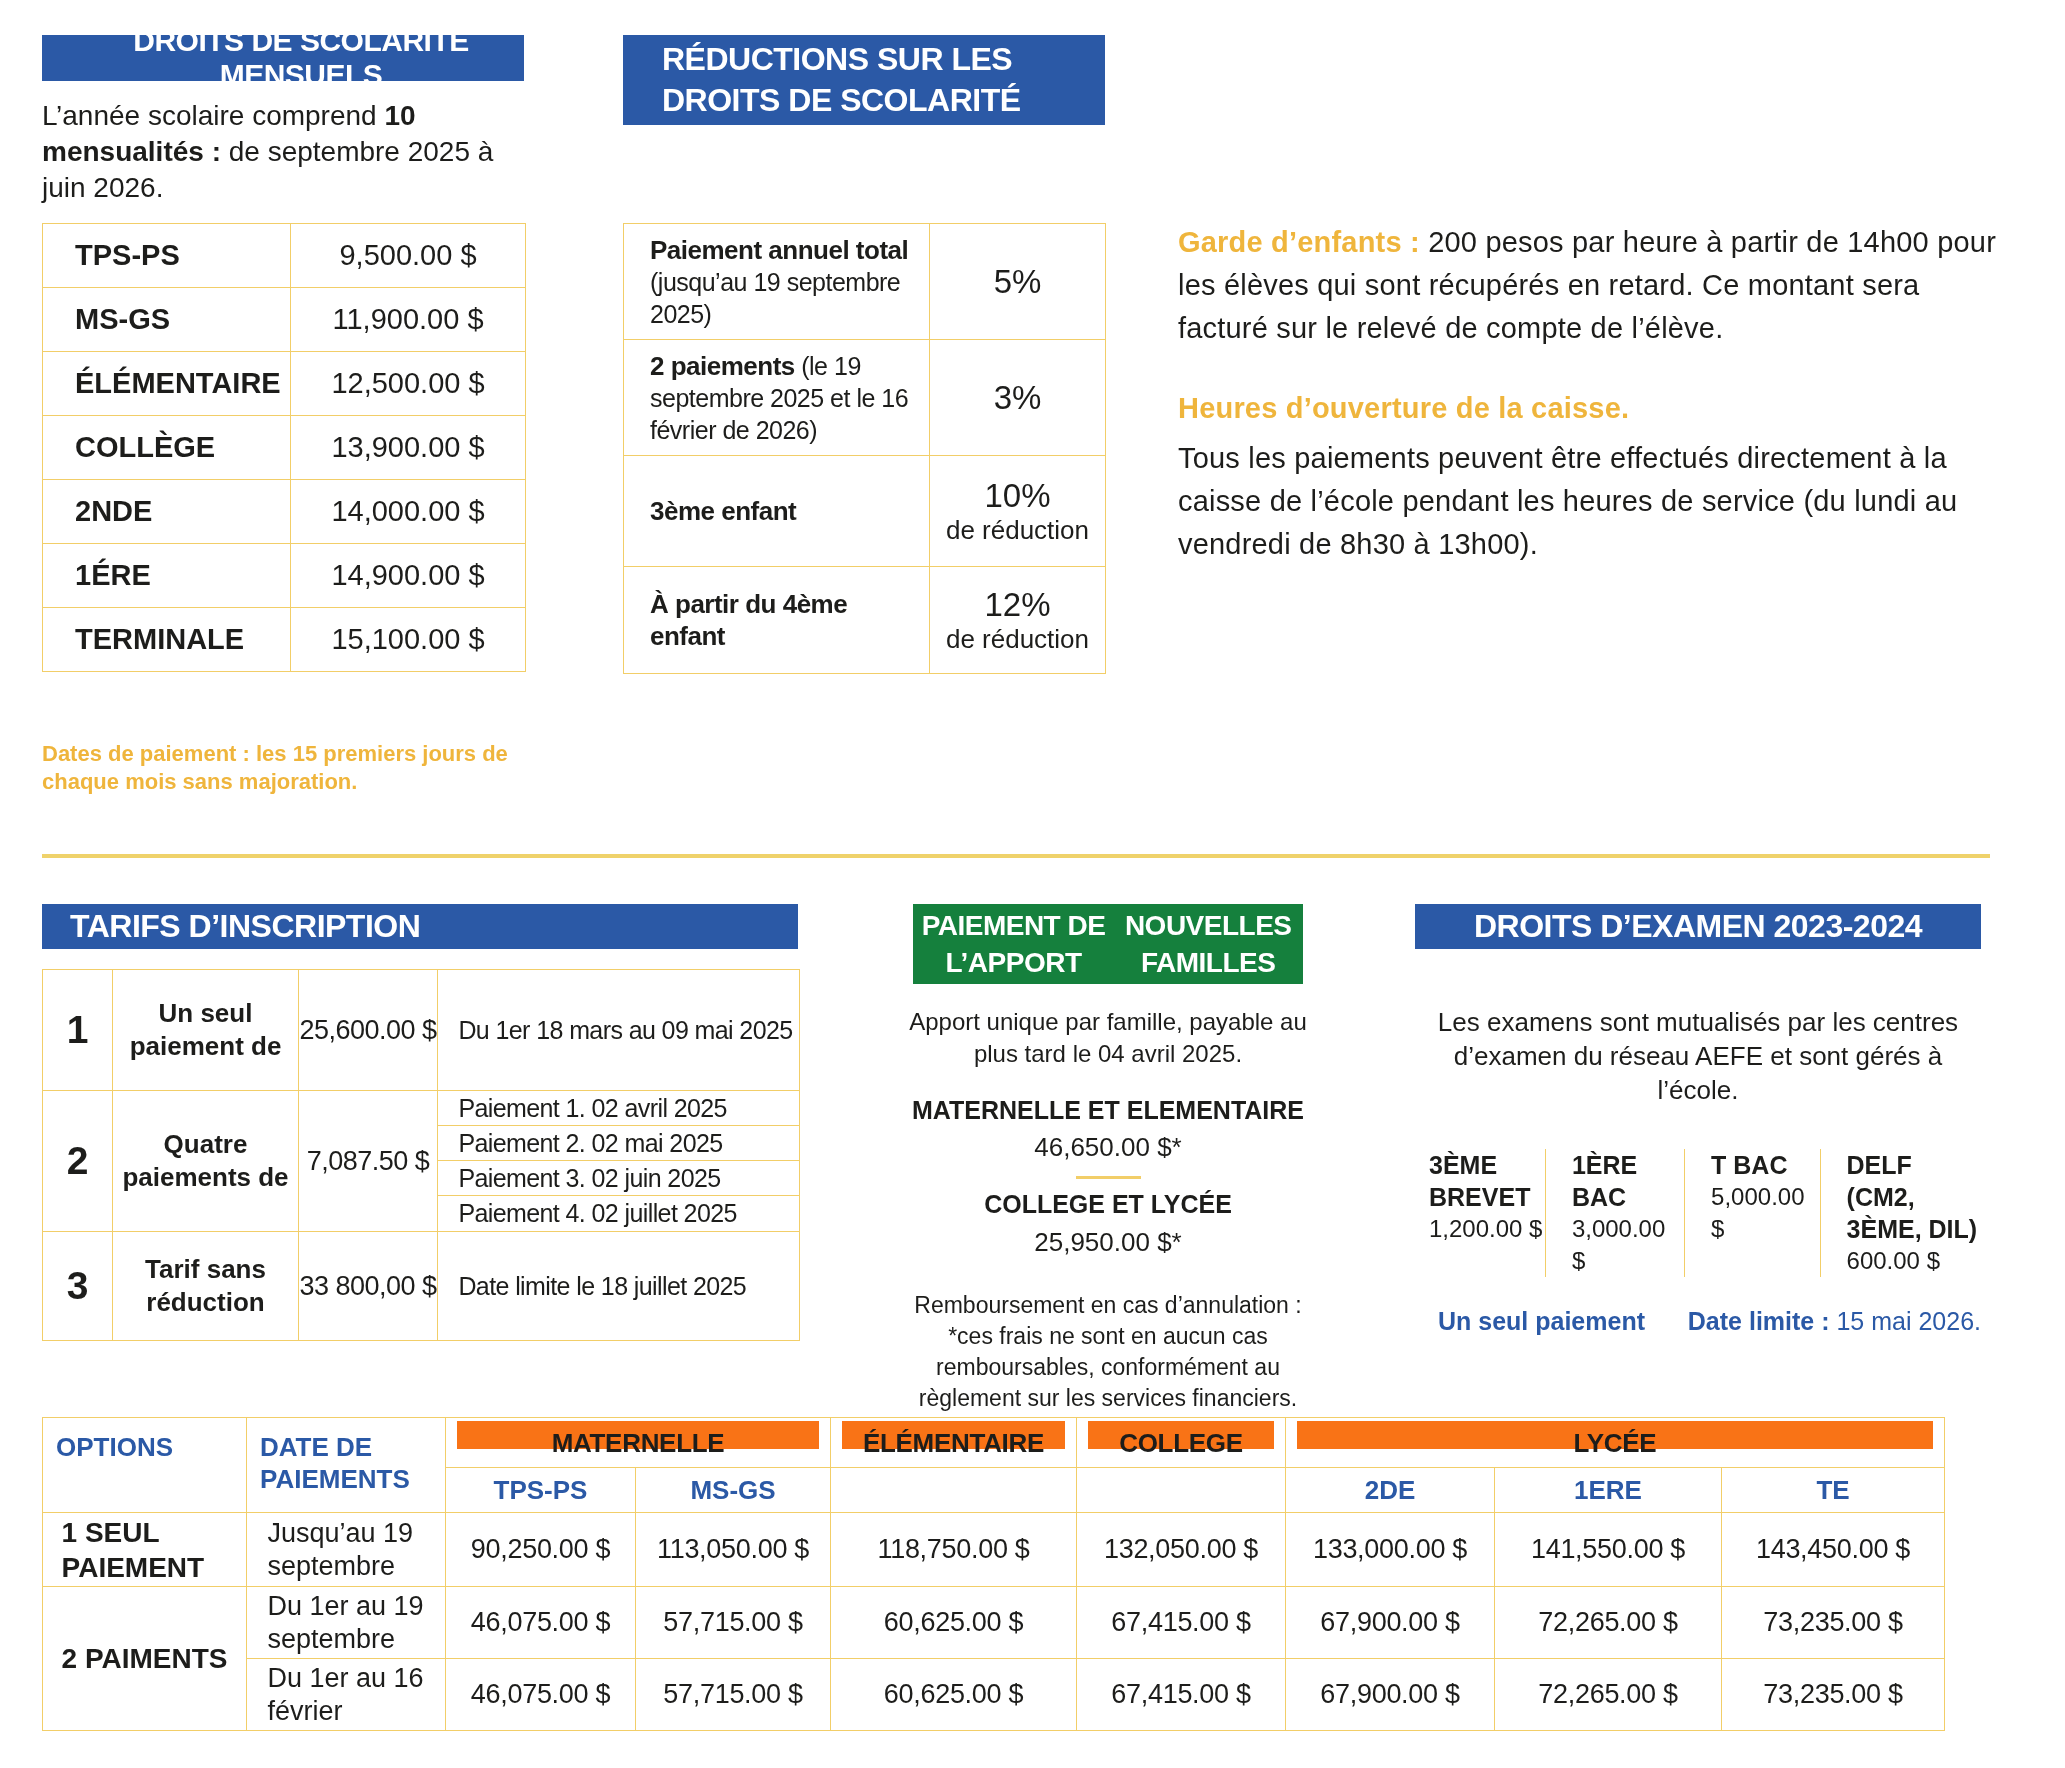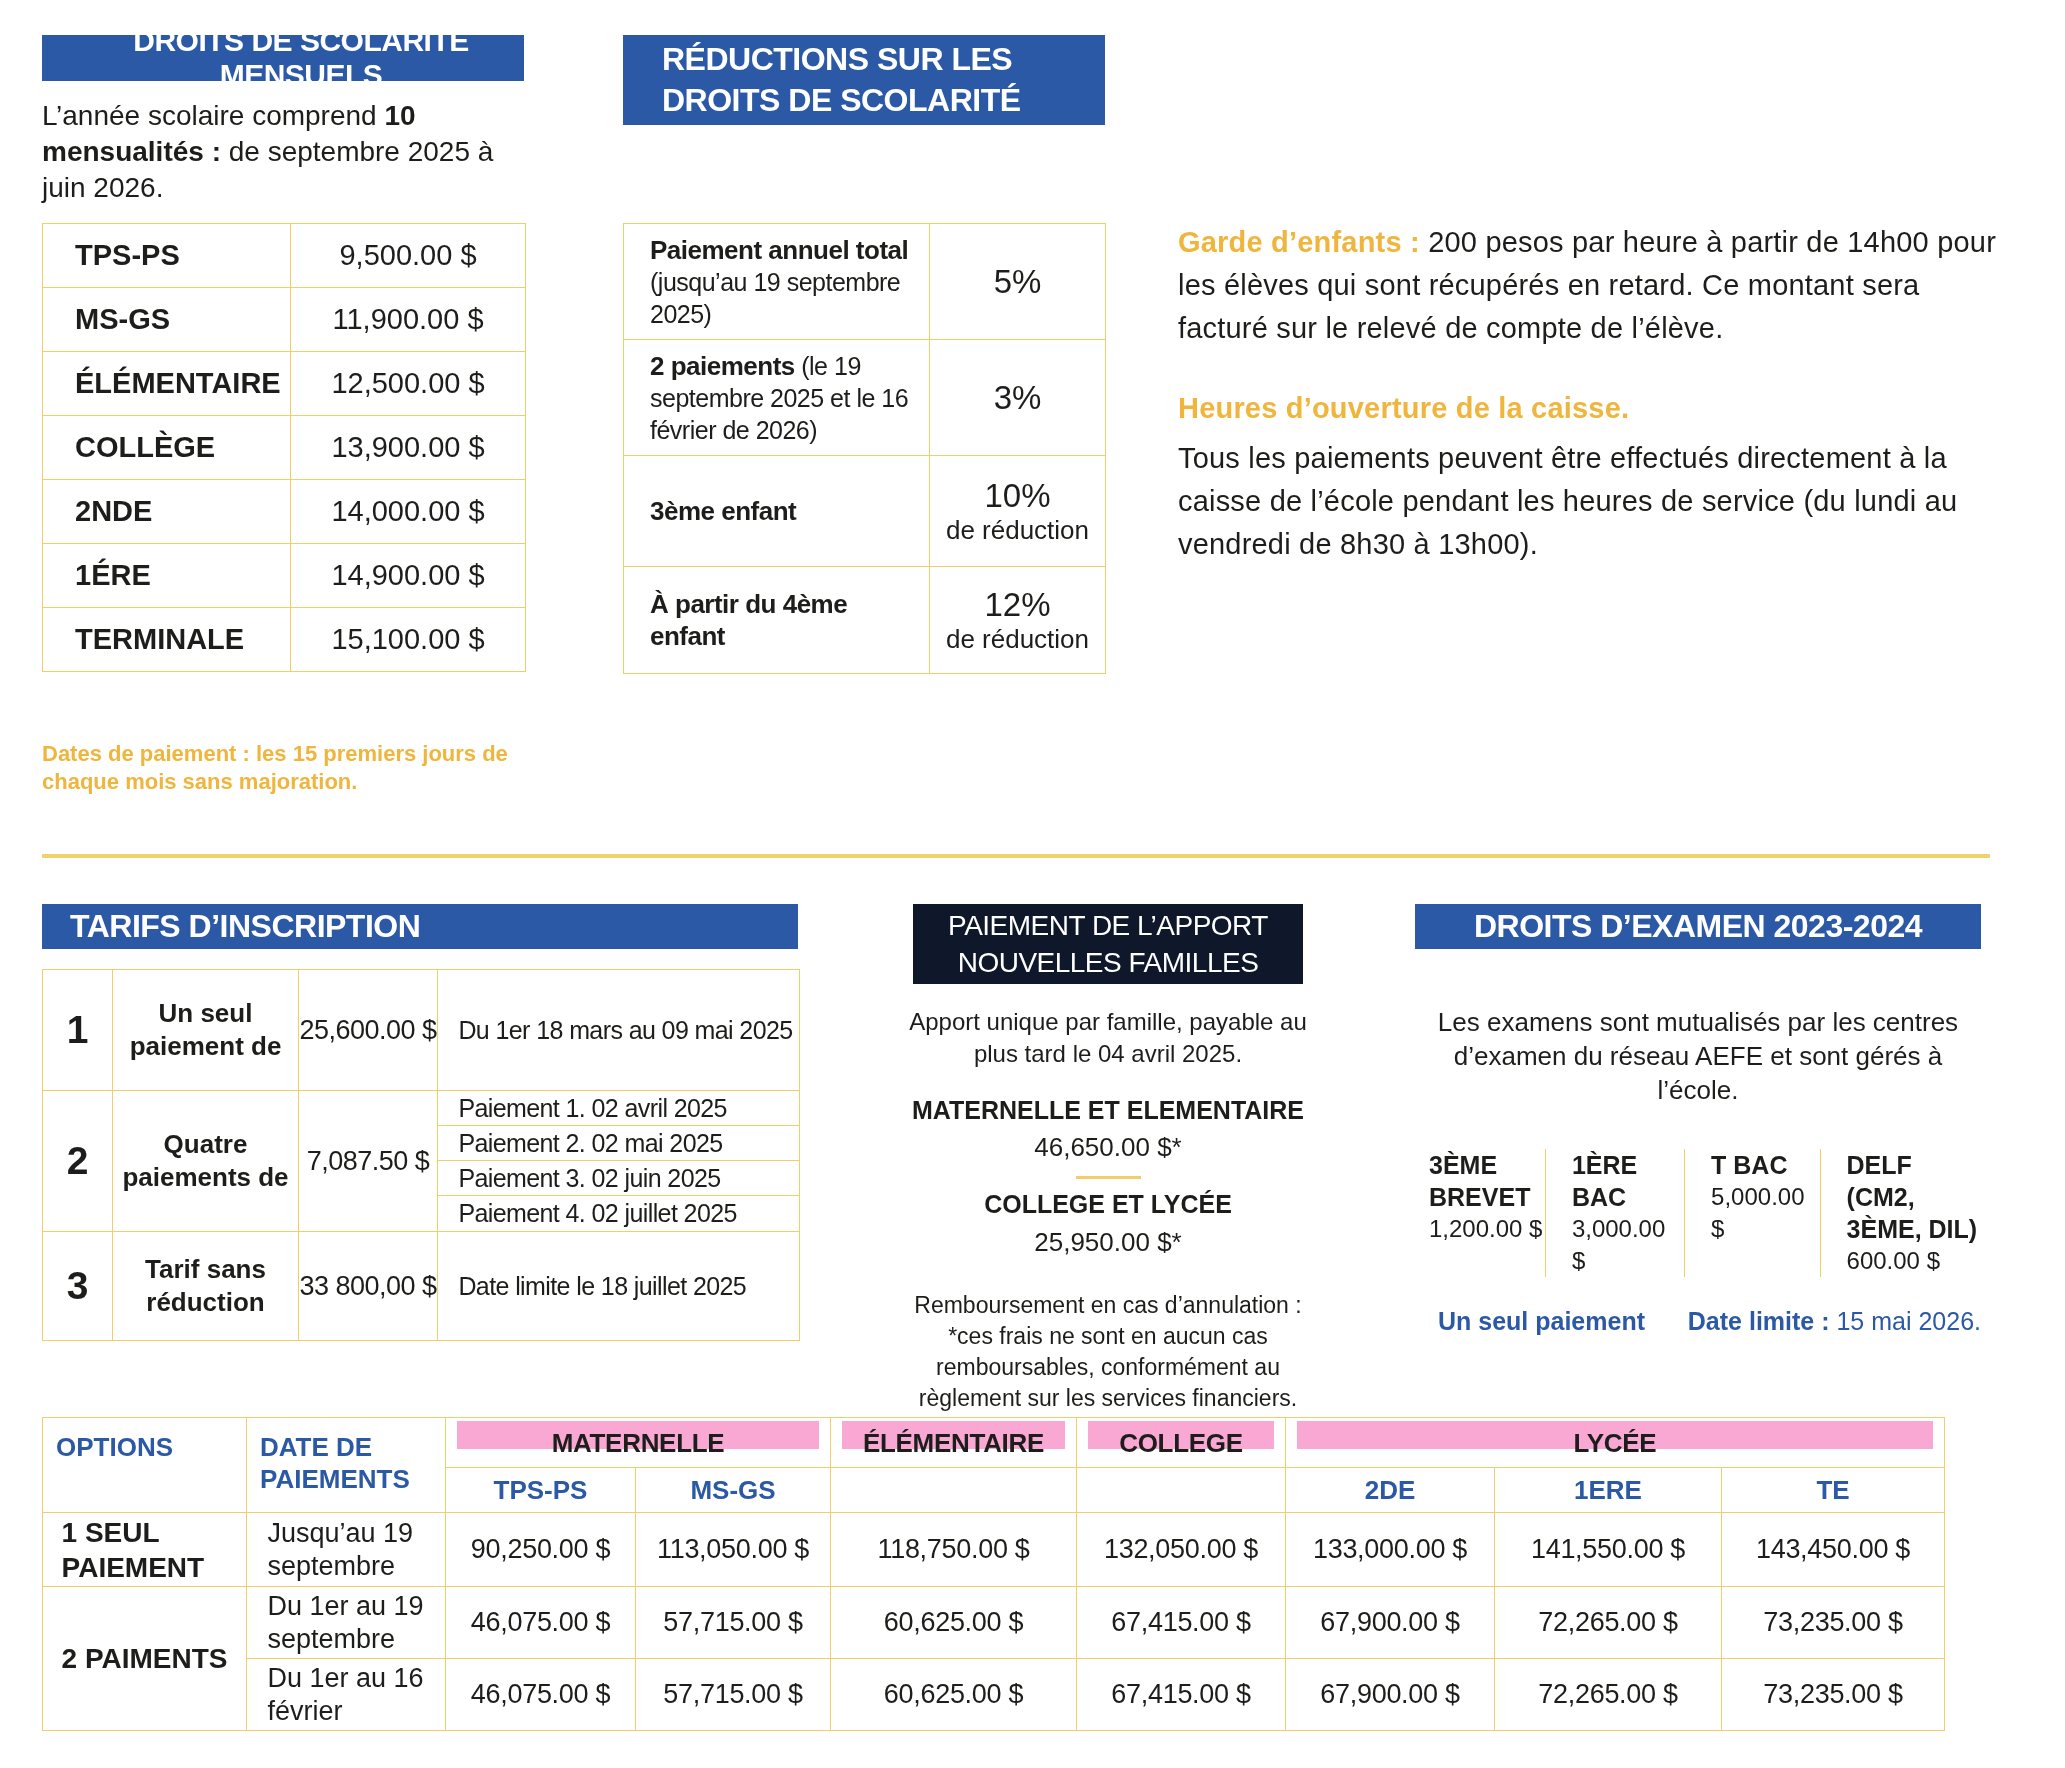--- a/index.html
+++ b/index.html
@@ -47,21 +47,21 @@
   .t3 .lab { width: 186px; text-align: center; font-weight: bold; font-size: 26px; line-height: 33px; padding: 0 7.4px; }
   .t3 .amt { width: 139px; text-align: center; font-size: 27px; letter-spacing: -0.5px; }
   .t3 .dat { width: 362px; font-size: 25px; padding-left: 20.4px; letter-spacing: -0.6px; }
   .t3 tr.r1 td { height: 121px; } .t3 tr.r3 td { height: 109px; }
   .t3 .datwrap { padding: 0; }
   .t3 .sub { height: 35px; line-height: 35px; padding-left: 20.4px; font-size: 25px; letter-spacing: -0.6px; border-bottom: 1.9px solid #F2CE68; }
   .t3 .sub:last-child { border-bottom: none; }
 
   
   .apport { position: absolute; left: 904px; top: 904px; width: 408px; text-align: center; }
-  .apport-hdr { position: relative; margin: 0 9.3px; height: 80px; background: #0f172a; color: #fff; font-weight: normal; font-size: 28px; line-height: 37px; letter-spacing: -0.5px; display: flex; flex-direction: column; justify-content: center; align-items: center; }
+  .apport-hdr { position: relative; margin: 0 9.3px; height: 80px; background: #15803d; color: #fff; font-weight: bold; font-size: 28px; line-height: 37px; letter-spacing: -0.5px; display: flex; flex-direction: row; justify-content: center; align-items: center; }
   .apport .intro { margin-top: 22px; font-size: 24px; line-height: 32px; }
   .apport .ilab { margin-top: 26px; font-weight: bold; font-size: 25px; }
   .apport .ival { margin-top: 7.4px; font-size: 26px; }
   .apport .minidiv { width: 65px; height: 2.8px; background: #F2CE68; margin: 13px auto 0; }
   .apport .ilab2 { margin-top: 11px; font-weight: bold; font-size: 25px; }
   .apport .note { margin-top: 32px; font-size: 23px; line-height: 31px; }
 
   
   .exam { position: absolute; left: 1415px; top: 904px; width: 566px; }
   .exam-hdr { height: 45px; background: #2B59A6; color: #fff; font-weight: bold; font-size: 32px; letter-spacing: -0.5px; display: flex; justify-content: center; align-items: center; }
@@ -77,21 +77,21 @@
   .exam-footer { display: flex; margin-top: 30px; font-size: 25px; color: #2B59A6; }
   .exam-footer .fl { padding-left: 23px; font-weight: bold; }
   .exam-footer .fr { margin-left: auto; }
   .exam-footer .fr b { font-weight: bold; }
 
   
   .t4 { position: absolute; left: 42px; top: 1417px; border-collapse: collapse; table-layout: fixed; }
   .t4 td { border: 1.9px solid #F2CE68; }
   .t4 .hcell { vertical-align: top; padding: 13px 0 0 13px; color: #2B59A6; font-weight: bold; font-size: 26px; line-height: 32px; }
   .t4 .chipcell { vertical-align: top; padding: 0; height: 50px; }
-  .chip { margin: 2.8px 11px 0; height: 28px; line-height: 45px; background: #f9a8d4; font-weight: bold; font-size: 26px; text-align: center; color: #1D1D1B; letter-spacing: -0.3px; }
+  .chip { margin: 2.8px 11px 0; height: 28px; line-height: 45px; background: #f97316; font-weight: bold; font-size: 26px; text-align: center; color: #1D1D1B; letter-spacing: -0.3px; }
   .t4 .subh { height: 45px; text-align: center; color: #2B59A6; font-weight: bold; font-size: 26px; }
   .t4 .opt { font-weight: bold; font-size: 28px; padding-left: 18.6px; line-height: 35px; }
   .t4 .date { font-size: 27px; line-height: 33px; padding-left: 20.4px; }
   .t4 .v { text-align: center; font-size: 27px; letter-spacing: -0.3px; }
   .t4 tr.b1 td { height: 74px; } .t4 tr.b2 td { height: 72px; } .t4 tr.b3 td { height: 72px; }
 </style>
 </head>
 <body>
 
 <div class="page">

